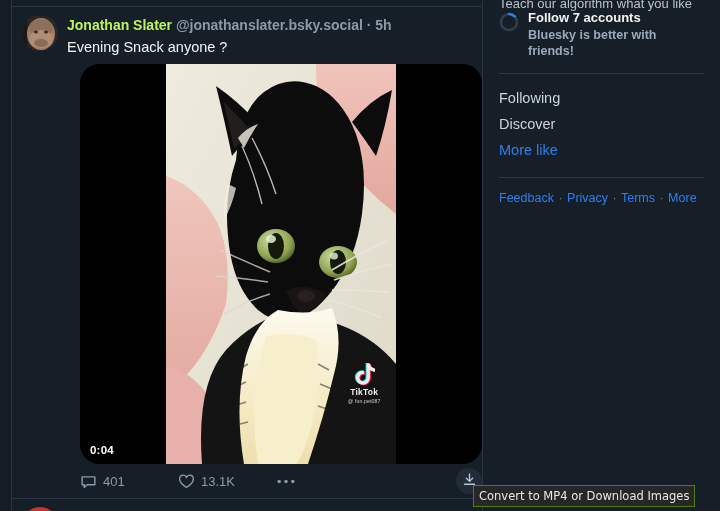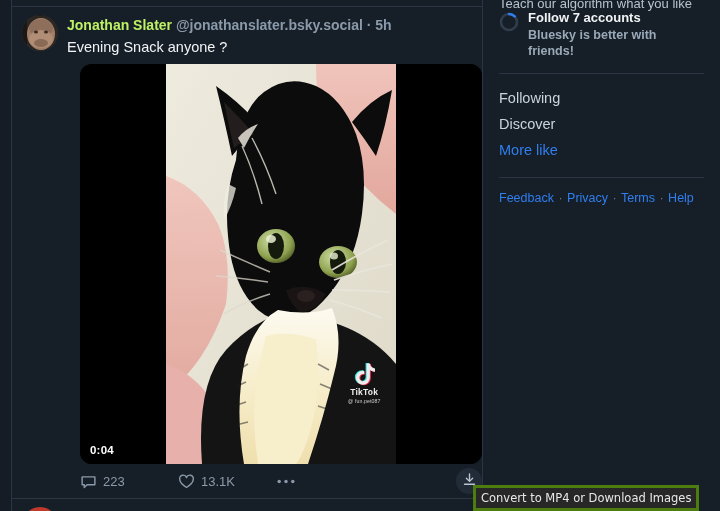--- a/index.html
+++ b/index.html
@@ -95,21 +95,21 @@
     line-height: 20px;
     margin-top: 3px;
   }
 
   
   .video-wrap {
     position: relative;
     margin: 7px 0 0 58px;
     width: 402px;
     height: 400px;
-    border-radius: 12px;
+    border-radius: 20px;
     overflow: hidden;
     background: #000;
   }
 
   .video-inner {
     position: absolute;
     inset: 0;
     background: #000;
   }
 
@@ -255,21 +255,21 @@
     white-space: nowrap;
   }
   .footer-links .sep { color: #6b7a8a; padding: 0 1px; }
   .footer-links span.lnk { color: #2f7ff0; }
 
   
   .tooltip {
     position: absolute;
     left: 473px; top: 485px;
     background: #272727;
-    border: 3px solid #4d7c0f;
+    border: 1px solid #4d7c0f;
     color: #e8e8e8;
     font-size: 11.5px;
     line-height: 14px;
     padding: 3px 5px;
     font-family: "DejaVu Sans", sans-serif;
     white-space: nowrap;
     z-index: 50;
   }
 </style>
 </head>
@@ -428,21 +428,21 @@
       </div>
 
       <div class="actions">
 
         <div class="act reply">
           <span>
             <svg width="17" height="17" viewBox="0 0 24 24" fill="none" stroke="#8a9aaa" stroke-width="2" stroke-linecap="round" stroke-linejoin="round" aria-hidden="true">
               <path d="M3 5.5 h18 v11 h-11 l-4 4 v-4 h-3 z"></path>
             </svg>
           </span>
-          <span class="count">223</span>
+          <span class="count">401</span>
         </div>
 
 
         <div class="act like">
           <span>
             <svg width="17" height="17" viewBox="0 0 24 24" fill="none" stroke="#8a9aaa" stroke-width="2" stroke-linecap="round" stroke-linejoin="round" aria-hidden="true">
               <path d="M12 20.5 C6 16.5 2.5 13 2.5 9.2 A4.7 4.7 0 0 1 12 6.6 A4.7 4.7 0 0 1 21.5 9.2 C21.5 13 18 16.5 12 20.5 Z"></path>
             </svg>
           </span>
           <span class="count">13.1K</span>
@@ -534,20 +534,20 @@
 
     <div class="side-hr"></div>
 
     <div class="footer-links">
       <span class="lnk">Feedback</span>
       <span class="sep">·</span>
       <span class="lnk">Privacy</span>
       <span class="sep">·</span>
       <span class="lnk">Terms</span>
       <span class="sep">·</span>
-      <span class="lnk">Help</span>
+      <span class="lnk">More</span>
     </div>
 
   </div>
 
   <div class="tooltip">Convert to MP4 or Download Images</div>
 
 </div>
 
 </body></html>

